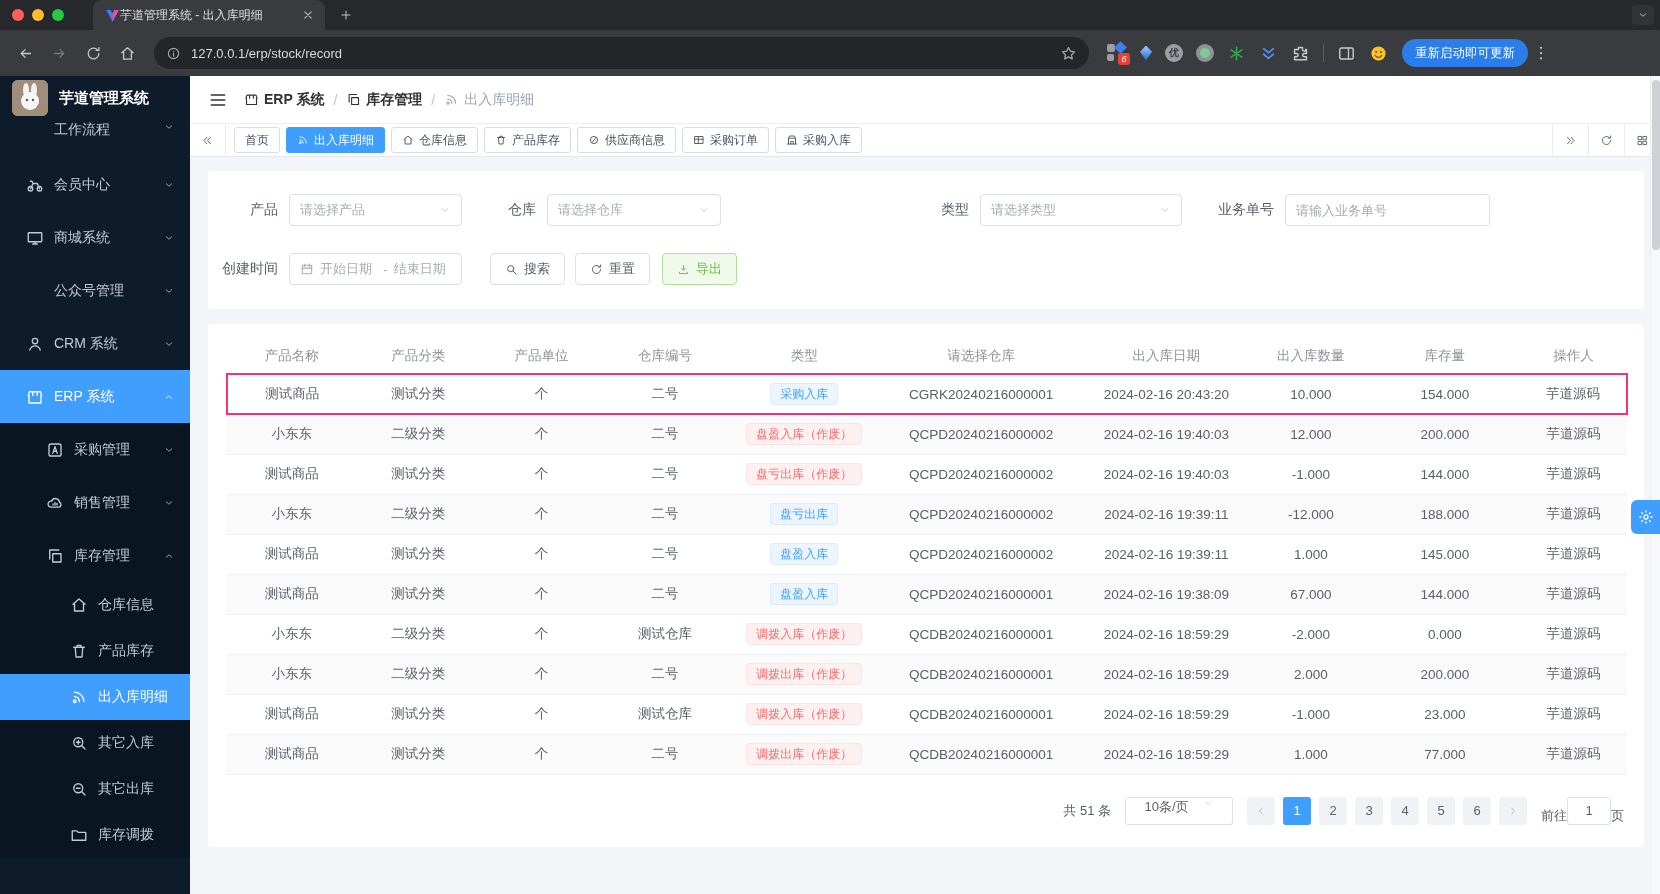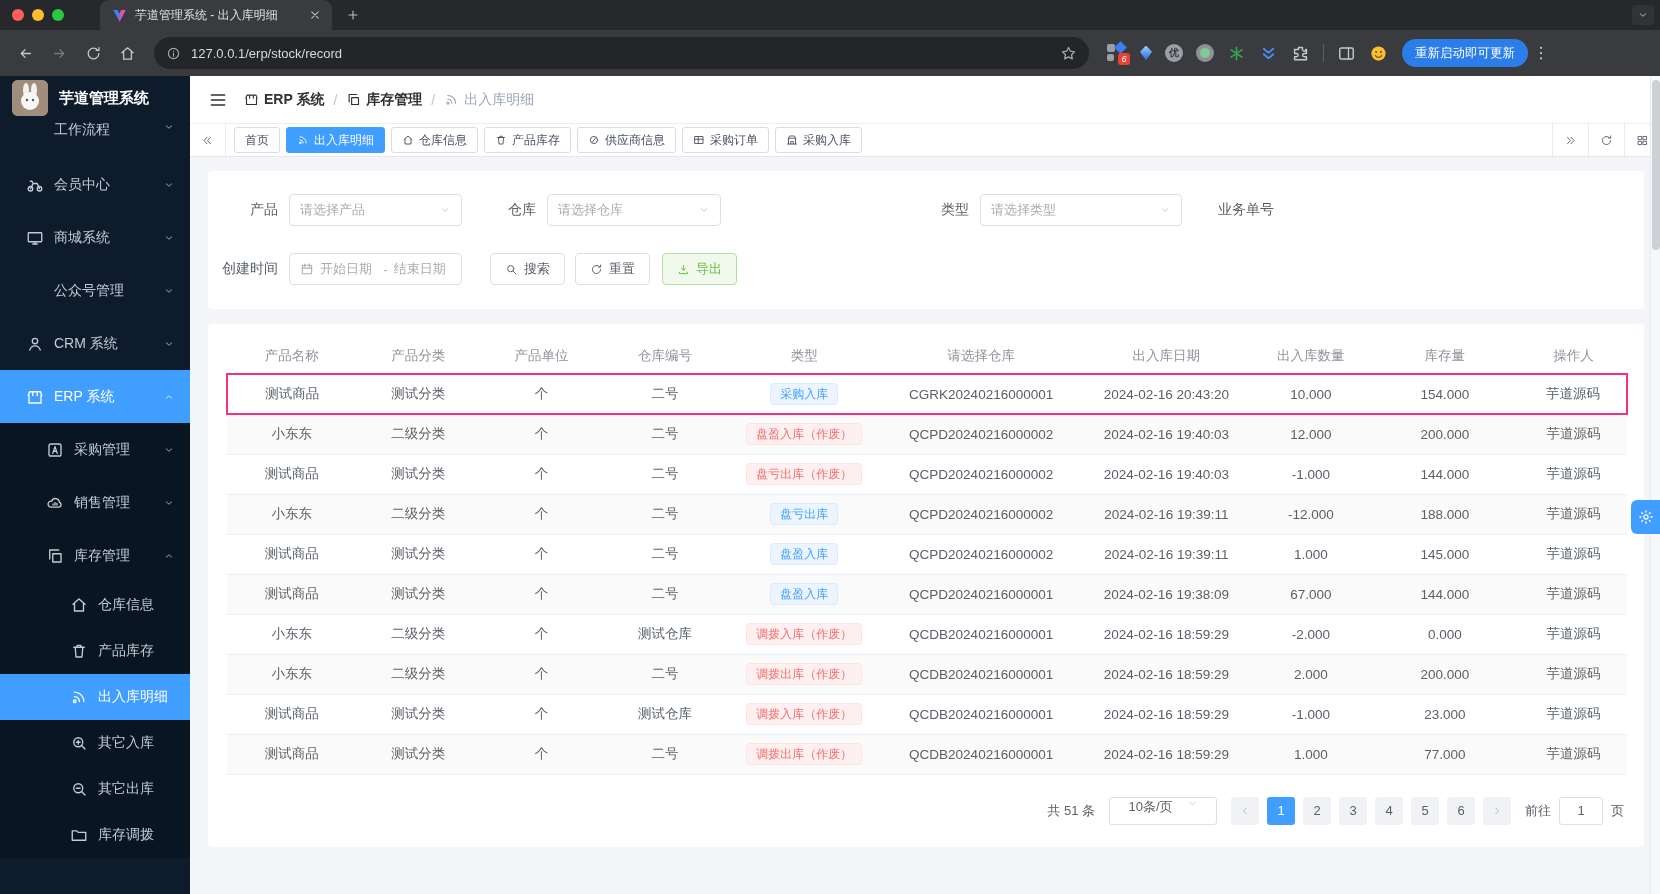--- a/index.html
+++ b/index.html
@@ -7,21 +7,21 @@
   body{font-family:"Liberation Sans","DejaVu Sans",sans-serif;background:#f3f5f8;-webkit-font-smoothing:antialiased}
   svg{display:block}
   .ic{display:inline-flex;align-items:center;justify-content:center}
   .ic svg{width:100%;height:100%;stroke:currentColor;fill:none;stroke-width:1.8;stroke-linecap:round;stroke-linejoin:round}
 
   
   .titlebar{height:30px;background:#27282b;display:flex;align-items:flex-end;position:relative}
   .lights{display:flex;gap:8px;align-items:center;height:30px;padding:0 14px 0 12px}
   .light{width:12px;height:12px;border-radius:50%}
   .light.r{background:#ff5f57}.light.y{background:#febc2e}.light.g{background:#28c840}
-  .btab{height:30px;display:flex;align-items:center;background:#3a3b3f;border-radius:9px 9px 0 0;padding:0 10px 0 12px;width:232px;margin-left:22px;color:#dfe1e5;font-size:12px;gap:8px}
+  .btab{height:30px;display:flex;align-items:center;background:#3a3b3f;border-radius:9px 9px 0 0;padding:0 10px 0 12px;width:232px;margin-left:15px;color:#dfe1e5;font-size:12px;}
   .btab .fav{width:15px;height:15px;flex:none}
   .btab .ttl{white-space:nowrap;overflow:hidden;text-overflow:ellipsis;flex:1}
   .btab .tclose{width:14px;height:14px;color:#bdc1c6;flex:none}
   .newtab{width:26px;height:26px;color:#bdc1c6;margin:0 0 2px 8px}
   .newtab svg{width:14px;height:14px}
   .tabsearchwrap{position:absolute;right:6px;top:5px;width:22px;height:20px;color:#bdc1c6;background:#323337;border-radius:4px}
   .tabsearchwrap svg{width:12px;height:12px;margin:4px auto}
   .toolbar{height:46px;background:#3a3b3f;display:flex;align-items:center;padding:0 10px;gap:4px}
   .navic{width:30px;height:30px;border-radius:50%;color:#c6c9cc}
   .navic svg{width:17px;height:17px}
@@ -118,21 +118,21 @@
   .tag.red{color:#f56c6c;background:#fef0f0;border-color:#fde2e2}
 
   .pager{display:flex;align-items:center;justify-content:flex-end;margin:22px 20px 6px 0;gap:14px;font-size:13px;color:#5a6068}
   .psel{width:108px;height:28px;border:1px solid #dcdfe6;border-radius:3px;display:flex;align-items:flex-start;justify-content:center;gap:14px;color:#606266}
   .psel .chev{width:11px;height:11px;color:#c0c4cc}
   .pbtns{display:flex;align-items:center;gap:8px}
   .pbtn{min-width:28px;height:28px;border-radius:3px;background:#f0f2f5;display:flex;align-items:center;justify-content:center;font-size:13px;color:#5a6068;cursor:pointer}
   .pbtn.active{background:#409eff;color:#fff}
   .pbtn.nav{color:#aeb3bb}
   .pbtn svg{width:12px;height:12px}
-  .goto{display:flex;align-items:center;gap:8px}
+  .goto{display:flex;align-items:flex-end;gap:0}
   .goto input{width:44px;height:28px;border:1px solid #dcdfe6;border-radius:3px;text-align:center;font-size:13px;color:#606266;outline:none;font-family:inherit}
 
   .gear-fab{position:absolute;right:0;top:424px;width:29px;height:34px;background:#409eff;border-radius:6px 0 0 6px;color:#fff;display:flex;align-items:center;justify-content:center;cursor:pointer;z-index:5}
   .gear-fab svg{width:16px;height:16px}
   .page-scrollbar{position:absolute;right:0;top:0;width:10px;height:818px;background:#f7f8f9;border-left:1px solid #ececee}
   .page-scrollbar .thumb{position:absolute;left:1px;top:4px;width:8px;height:170px;background:#cdd0d4;border-radius:4px}
 </style>
 </head>
 <body>
 
@@ -594,20 +594,23 @@
               <span class="ph">请选择类型</span>
               <span class="chev ic">
                   <svg viewBox="0 0 24 24" fill="none" stroke="currentColor" stroke-width="1.8" stroke-linecap="round" stroke-linejoin="round">
                     <path d="M6.5 9.5l5.5 5 5.5-5"></path>
                   </svg>
                 </span>
             </div>
           </div>
           <div class="fgroup" style="margin-left:14px">
             <span class="flabel" style="width:78px">业务单号</span>
+            <div class="fctl" style="width:205px">
+              <input placeholder="请输入业务单号" style="">
+            </div>
           </div>
         </div>
         <div class="frow">
           <div class="fgroup" style="margin-left:8px">
             <span class="flabel" style="width:62px">创建时间</span>
             <div class="fctl" style="width:173px">
               <span class="cal ic">
                   <svg viewBox="0 0 24 24" fill="none" stroke="currentColor" stroke-width="1.8" stroke-linecap="round" stroke-linejoin="round">
                     <rect x="4" y="5.5" width="16" height="14.5" rx="1"></rect>
                     <path d="M8 3.5v4M16 3.5v4M4 10.5h16"></path>

